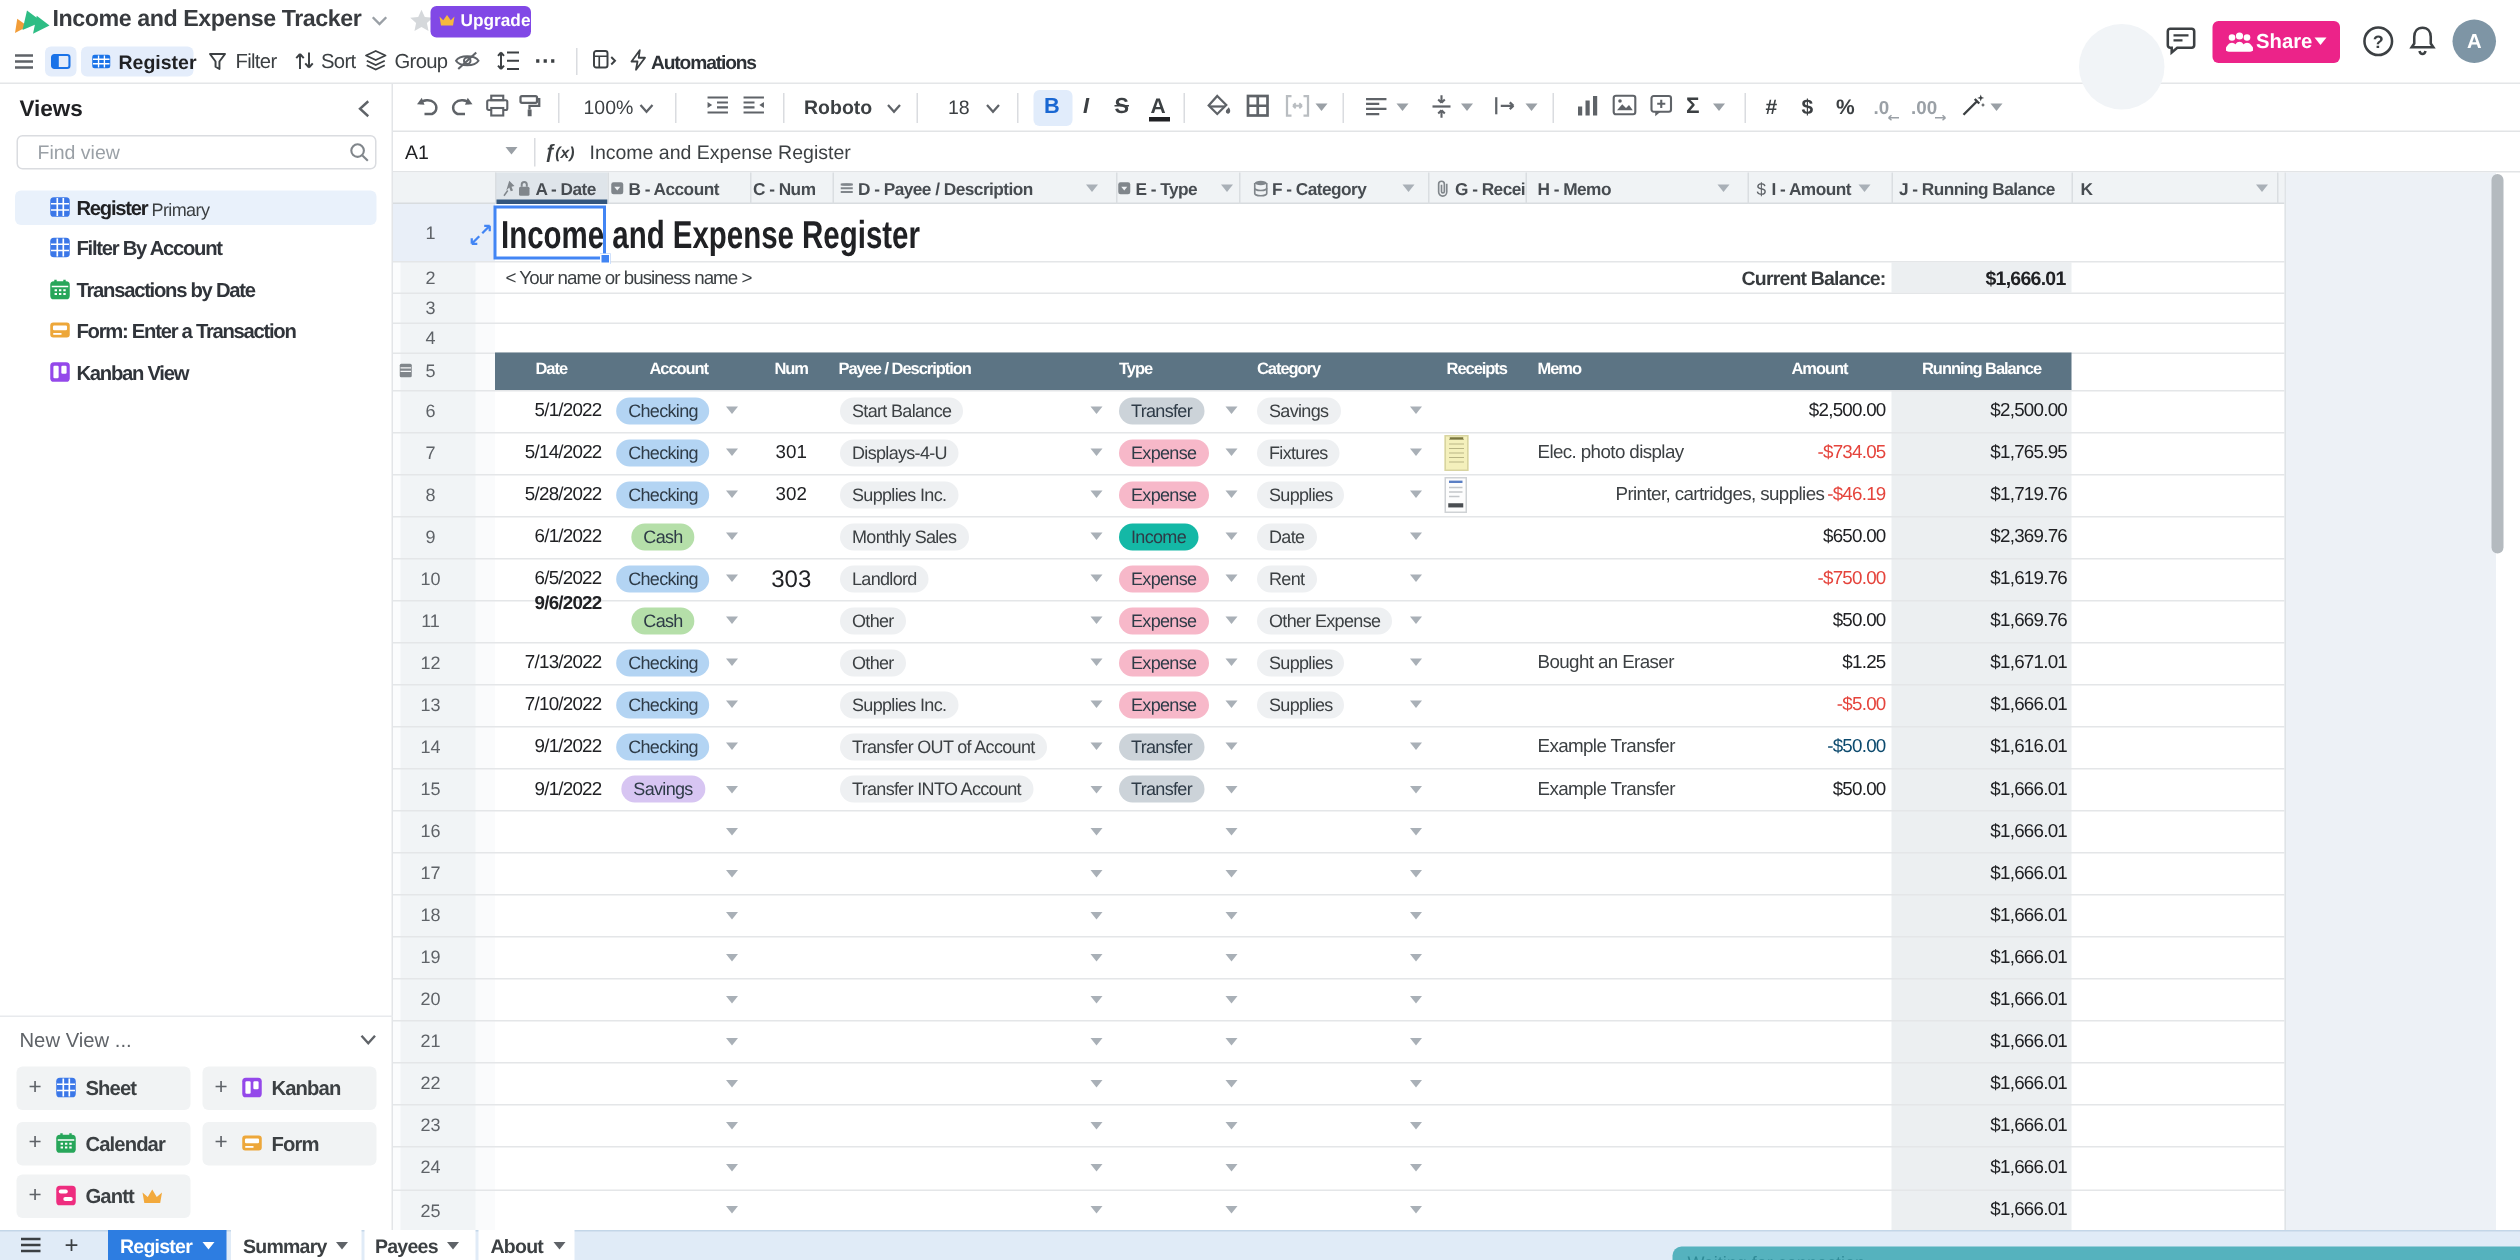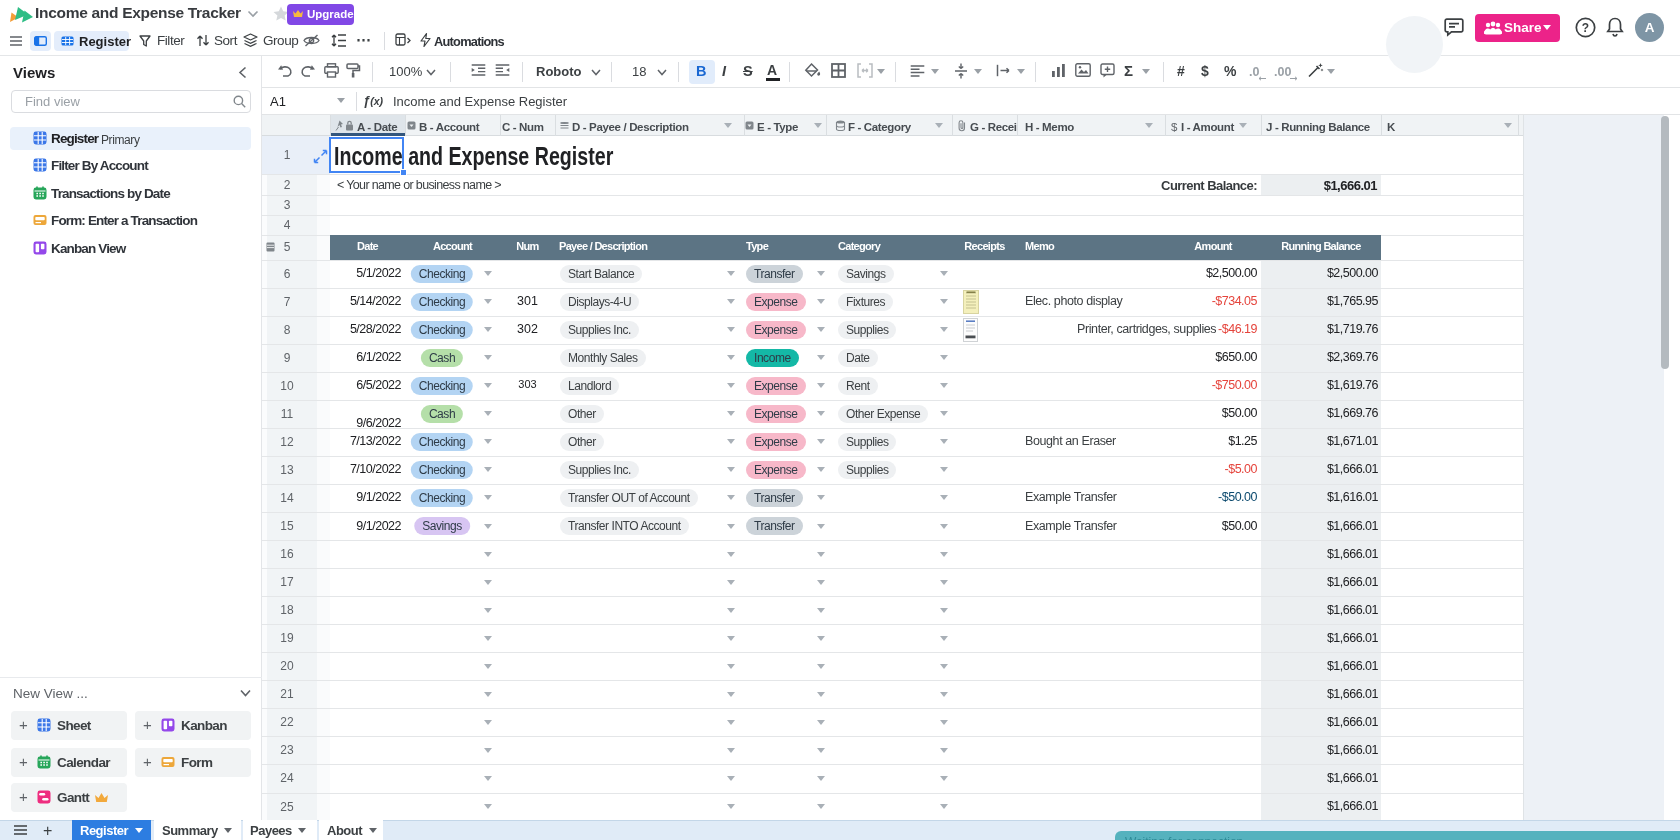--- a/index.html
+++ b/index.html
@@ -523,30 +523,30 @@
 <div class="dar" style="left:727px;top:355.1px;"></div>
 <div class="chip" style="left:746px;top:348.6px;background:#14b8a6;">Income</div>
 <div class="dar" style="left:817px;top:355.1px;"></div>
 <div class="pill" style="left:838px;top:348.6px;">Date</div>
 <div class="dar" style="left:940px;top:355.1px;"></div>
 <div class="rtxt" style="left:1157px;top:350.1px;width:100px;color:#202124;">$650.00</div>
 <div class="rtxt" style="left:1261px;top:350.1px;width:117px;">$2,369.76</div>
 <div class="rtxt" style="left:330px;top:378.2px;width:71px;">6/5/2022</div>
 <div class="chip" style="left:442px;top:376.7px;background:#b3d4f3;transform:translateX(-50%);">Checking</div>
 <div class="dar" style="left:484px;top:383.2px;"></div>
-<div class="ab" style="left:500px;top:378.2px;width:55px;text-align:center;font-size:11px;color:#202124;">303</div>
+<div class="ab" style="left:500px;top:378.2px;width:55px;text-align:center;font-size:16px;color:#202124;">303</div>
 <div class="pill" style="left:560px;top:376.7px;">Landlord</div>
 <div class="dar" style="left:727px;top:383.2px;"></div>
 <div class="chip" style="left:746px;top:376.7px;background:#f7b8c9;">Expense</div>
 <div class="dar" style="left:817px;top:383.2px;"></div>
 <div class="pill" style="left:838px;top:376.7px;">Rent</div>
 <div class="dar" style="left:940px;top:383.2px;"></div>
 <div class="rtxt" style="left:1157px;top:378.2px;width:100px;color:#e5443c;">-$750.00</div>
 <div class="rtxt" style="left:1261px;top:378.2px;width:117px;">$1,619.76</div>
-<div class="rtxt" style="left:330px;top:416px;width:71px;">9/6/2022</div>
+<div class="rtxt" style="left:330px;top:395px;width:71px;font-weight:bold;">9/6/2022</div>
 <div class="chip" style="left:442px;top:404.8px;background:#b5dfa9;transform:translateX(-50%);">Cash</div>
 <div class="dar" style="left:484px;top:411.2px;"></div>
 <div class="pill" style="left:560px;top:404.8px;">Other</div>
 <div class="dar" style="left:727px;top:411.2px;"></div>
 <div class="chip" style="left:746px;top:404.8px;background:#f7b8c9;">Expense</div>
 <div class="dar" style="left:817px;top:411.2px;"></div>
 <div class="pill" style="left:838px;top:404.8px;">Other Expense</div>
 <div class="dar" style="left:940px;top:411.2px;"></div>
 <div class="rtxt" style="left:1157px;top:406.2px;width:100px;color:#202124;">$50.00</div>
 <div class="rtxt" style="left:1261px;top:406.2px;width:117px;">$1,669.76</div>

